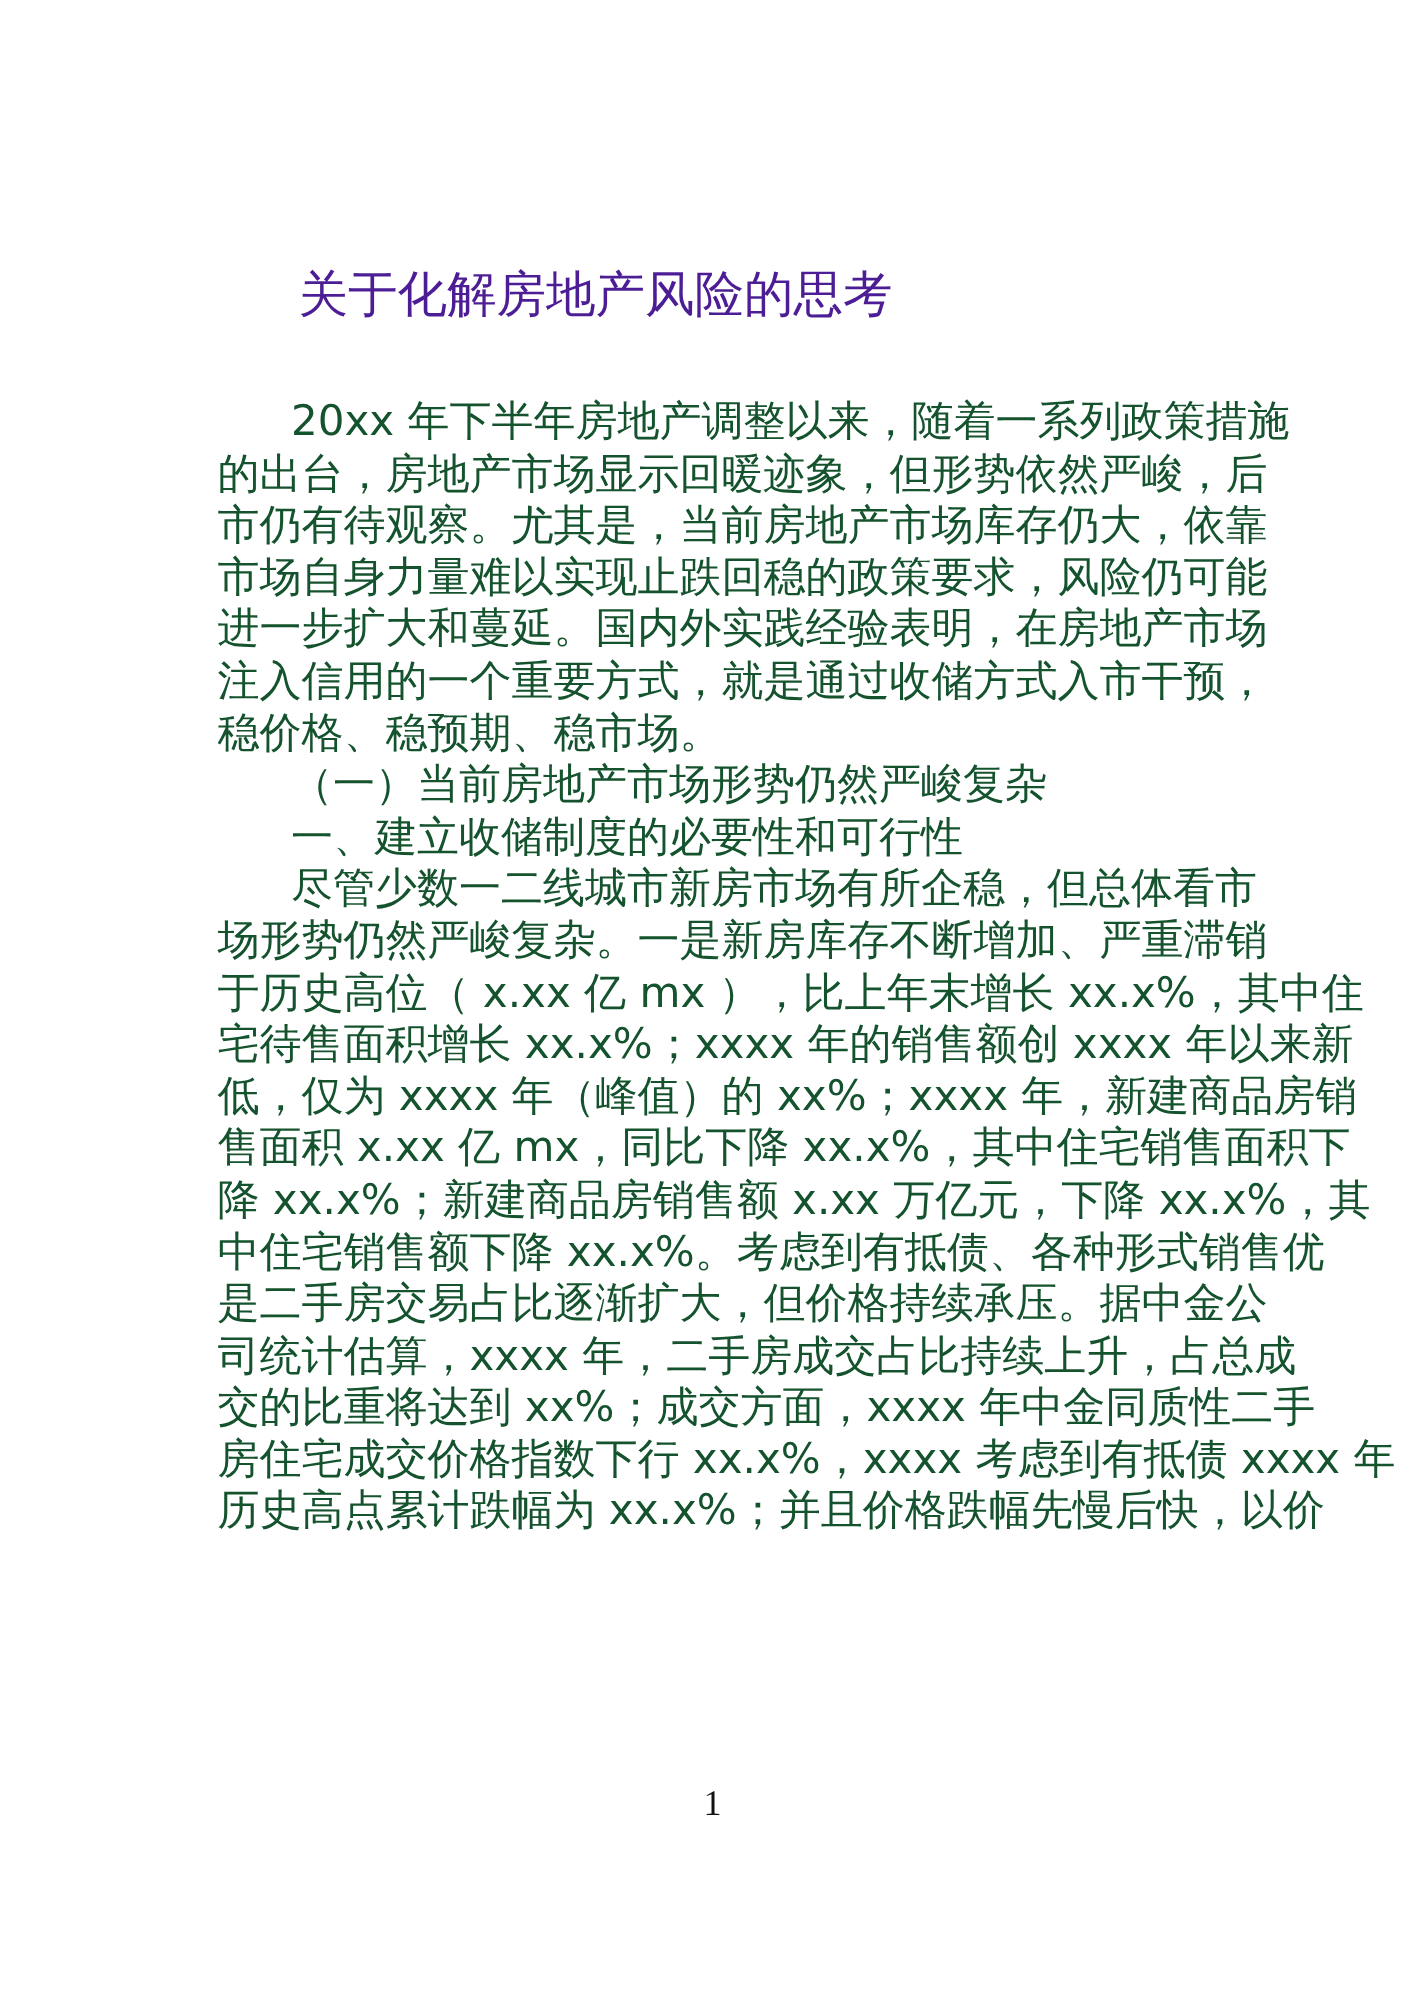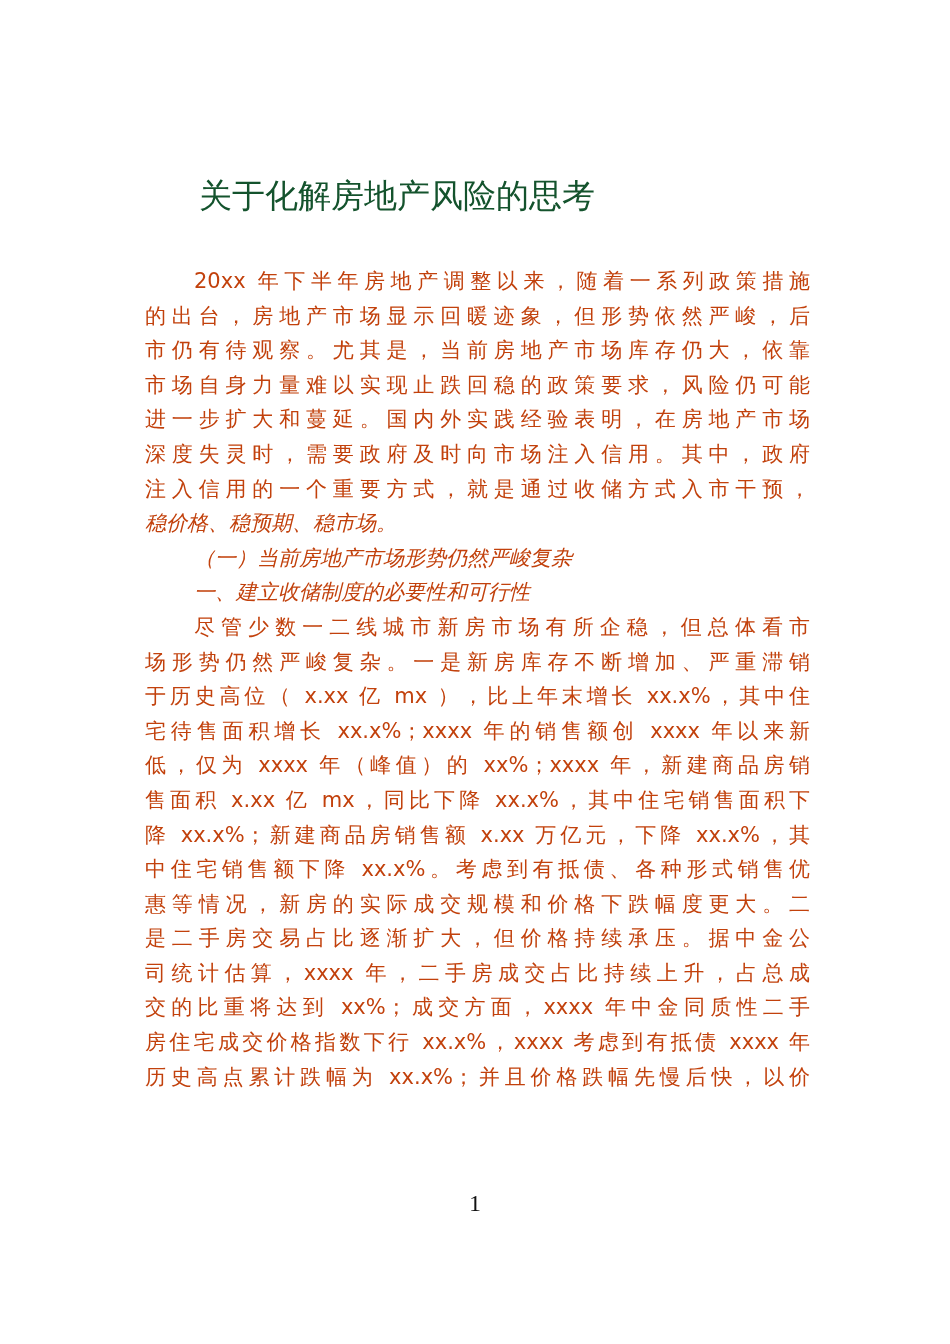--- a/index.html
+++ b/index.html
@@ -25,41 +25,40 @@
     }
     .title {
       position: absolute;
       left: 0;
       width: 794px;
       top: 172px;
       text-align: center;
       font-size: 33px;
       line-height: 48px;
       letter-spacing: 0px;
-      color: #14532d;
+      color: #4c1d95;
       white-space: nowrap;
     }
     .body-text {
       position: absolute;
       left: 145px;
       top: 264px;
       width: 665px;
     }
     .line {
       height: 34.6px;
       line-height: 34.6px;
-      font-size: 21px;
+      font-size: 28px;
       white-space: nowrap;
       text-align: justify;
       text-align-last: justify;
-      color: #c2410c;
+      color: #14532d;
     }
     .line.short {
       text-align-last: left;
-      font-style: italic;
     }
     .line.indent {
       padding-left: 49px;
     }
     .page-number {
       position: absolute;
       left: 0;
       width: 950px;
       top: 1186px;
       text-align: center;
@@ -74,34 +73,32 @@
 
 <div class="page">
   <div class="title">关于化解房地产风险的思考</div>
 
   <div class="body-text">
     <div class="line indent">20xx 年下半年房地产调整以来，随着一系列政策措施</div>
     <div class="line">的出台，房地产市场显示回暖迹象，但形势依然严峻，后</div>
     <div class="line">市仍有待观察。尤其是，当前房地产市场库存仍大，依靠</div>
     <div class="line">市场自身力量难以实现止跌回稳的政策要求，风险仍可能</div>
     <div class="line">进一步扩大和蔓延。国内外实践经验表明，在房地产市场</div>
-    <div class="line">深度失灵时，需要政府及时向市场注入信用。其中，政府</div>
     <div class="line">注入信用的一个重要方式，就是通过收储方式入市干预，</div>
     <div class="line short">稳价格、稳预期、稳市场。</div>
     <div class="line short indent">（一）当前房地产市场形势仍然严峻复杂</div>
     <div class="line short indent">一、建立收储制度的必要性和可行性</div>
     <div class="line indent">尽管少数一二线城市新房市场有所企稳，但总体看市</div>
     <div class="line">场形势仍然严峻复杂。一是新房库存不断增加、严重滞销</div>
     <div class="line">于历史高位（ x.xx 亿 mx ），比上年末增长 xx.x%，其中住</div>
     <div class="line">宅待售面积增长 xx.x%；xxxx 年的销售额创 xxxx 年以来新</div>
     <div class="line">低，仅为 xxxx 年（峰值）的 xx%；xxxx 年，新建商品房销</div>
     <div class="line">售面积 x.xx 亿 mx，同比下降 xx.x%，其中住宅销售面积下</div>
     <div class="line">降 xx.x%；新建商品房销售额 x.xx 万亿元，下降 xx.x%，其</div>
     <div class="line">中住宅销售额下降 xx.x%。考虑到有抵债、各种形式销售优</div>
-    <div class="line">惠等情况，新房的实际成交规模和价格下跌幅度更大。二</div>
     <div class="line">是二手房交易占比逐渐扩大，但价格持续承压。据中金公</div>
     <div class="line">司统计估算，xxxx 年，二手房成交占比持续上升，占总成</div>
     <div class="line">交的比重将达到 xx%；成交方面，xxxx 年中金同质性二手</div>
     <div class="line">房住宅成交价格指数下行 xx.x%，xxxx 考虑到有抵债 xxxx 年</div>
     <div class="line">历史高点累计跌幅为 xx.x%；并且价格跌幅先慢后快，以价</div>
   </div>
 
   <div class="page-number">1</div>
 </div>
 

